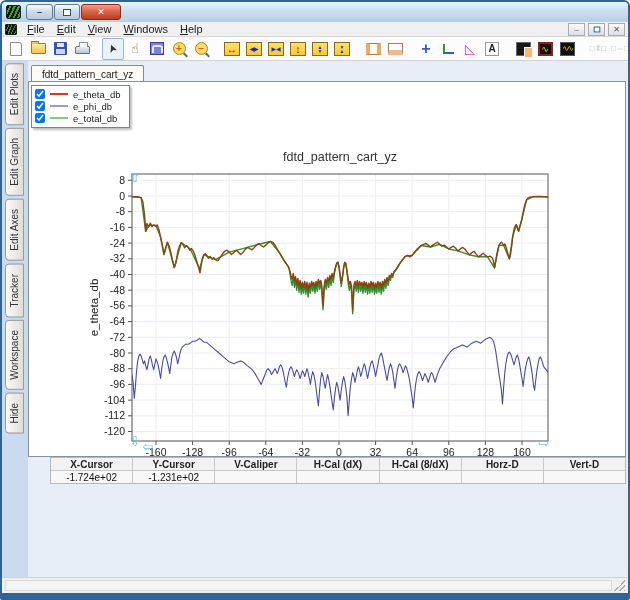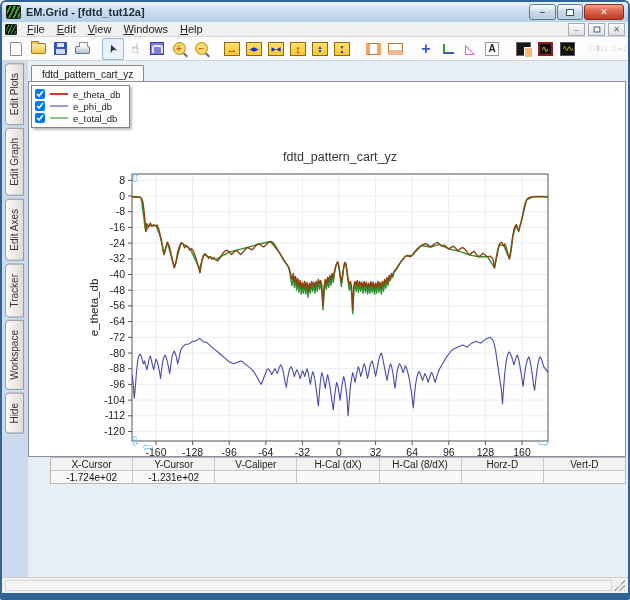--- a/index.html
+++ b/index.html
@@ -98,35 +98,34 @@
   .lg-row input{width:10px;height:10px;margin:0}
   .lg-line{width:18px;height:2px}
   .lg-text{font-size:9.5px;color:#222}
   
   .cursor-table{height:27px;display:flex;flex-direction:column;background:#f2f2f2;border:1px solid #b8b8b8;
     margin-left:22px;flex:0 0 auto}
   .ct-row{flex:1;display:flex}
   .ct-row.vals{background:#f8f8f8;border-top:1px solid #c8c8c8}
   .ct-cell{flex:1;display:flex;align-items:center;justify-content:center;font-size:10px;color:#111;border-right:1px solid #c8c8c8}
   .ct-cell:last-child{border-right:none}
-  .ct-row.hdr .ct-cell{font-weight:normal;color:#222}
+  .ct-row.hdr .ct-cell{font-weight:bold;color:#222}
   
   .statusbar{height:16px;background:#f0f0f0;border-top:1px solid #d0d0d0;display:flex;align-items:center;padding:2px 3px;flex:0 0 auto}
   .status-field{flex:1;height:11px;border:1px solid #d8d8d8;background:#f4f4f4;font-size:9px;padding:0 4px;color:#444}
   .grip{width:11px;height:11px;margin-left:2px;background:
     linear-gradient(135deg,transparent 50%,#aaa 50%,#aaa 57%,transparent 57%,transparent 71%,#aaa 71%,#aaa 78%,transparent 78%,transparent 92%,#aaa 92%)}
 </style>
 </head>
 <body>
 
 <div class="frame">
 
   <div class="titlebar">
     <span class="applogo"></span>
-    <span class="title-text">EM.Grid - [fdtd_tut12a]</span>
     <span class="winbtns">
       <span class="wbtn min">
           <b>–</b>
         </span>
       <span class="wbtn max">
           <span class="glyph-restore"></span>
         </span>
       <span class="wbtn close">✕</span>
     </span>
   </div>

